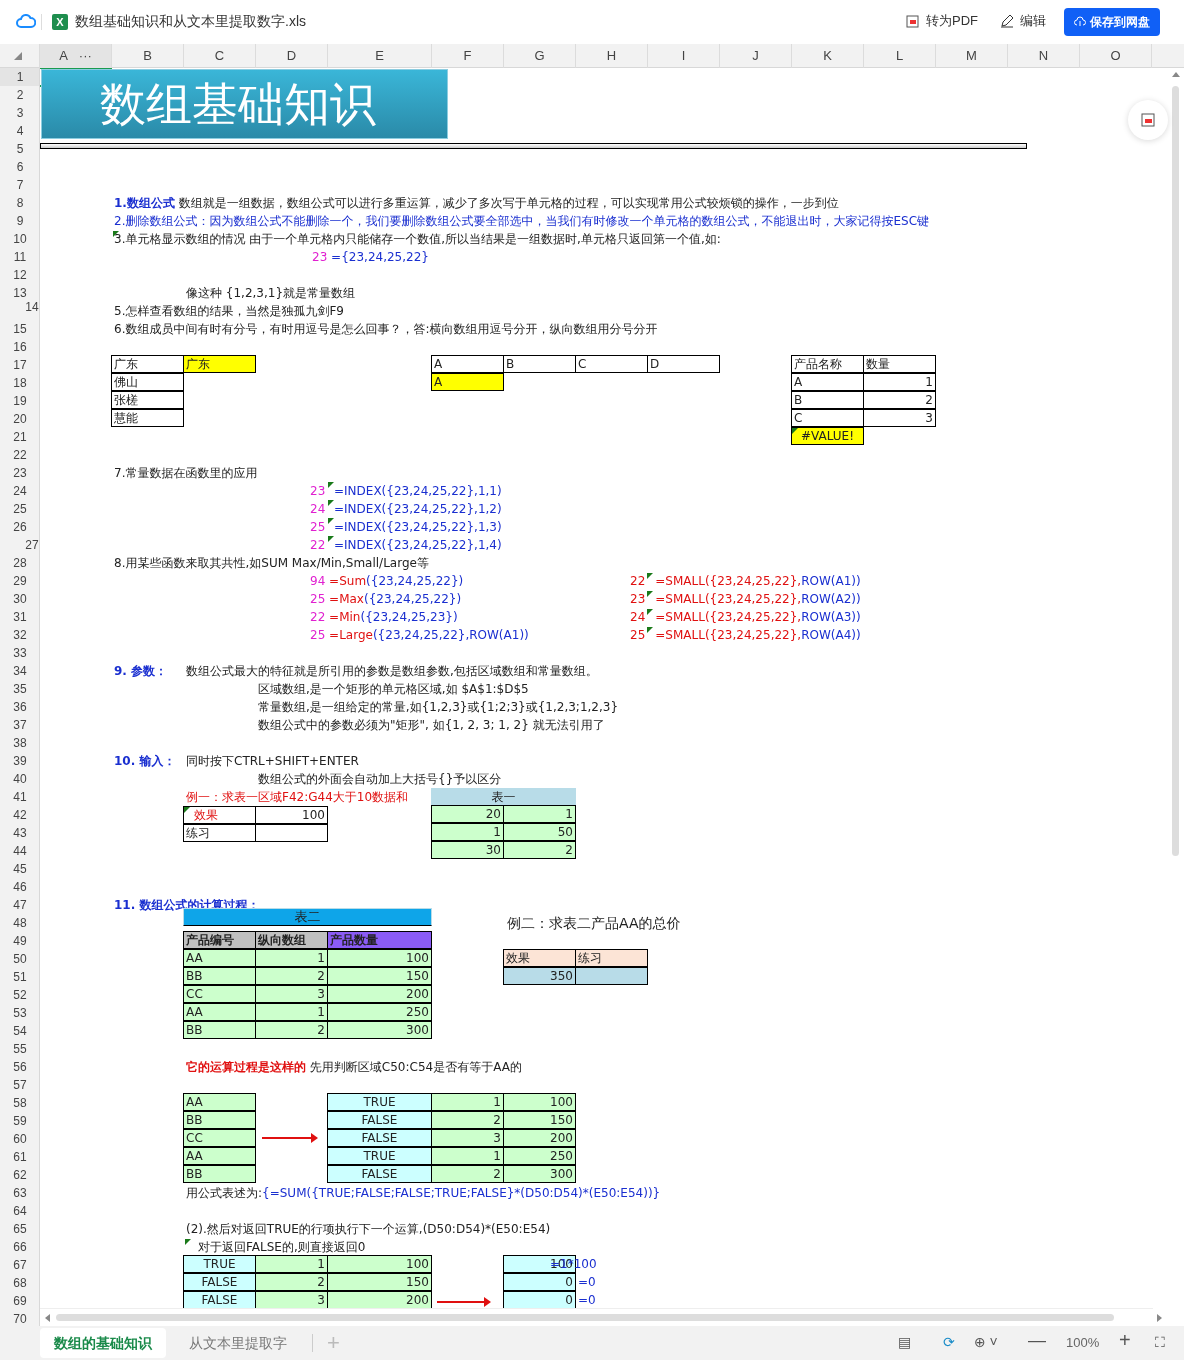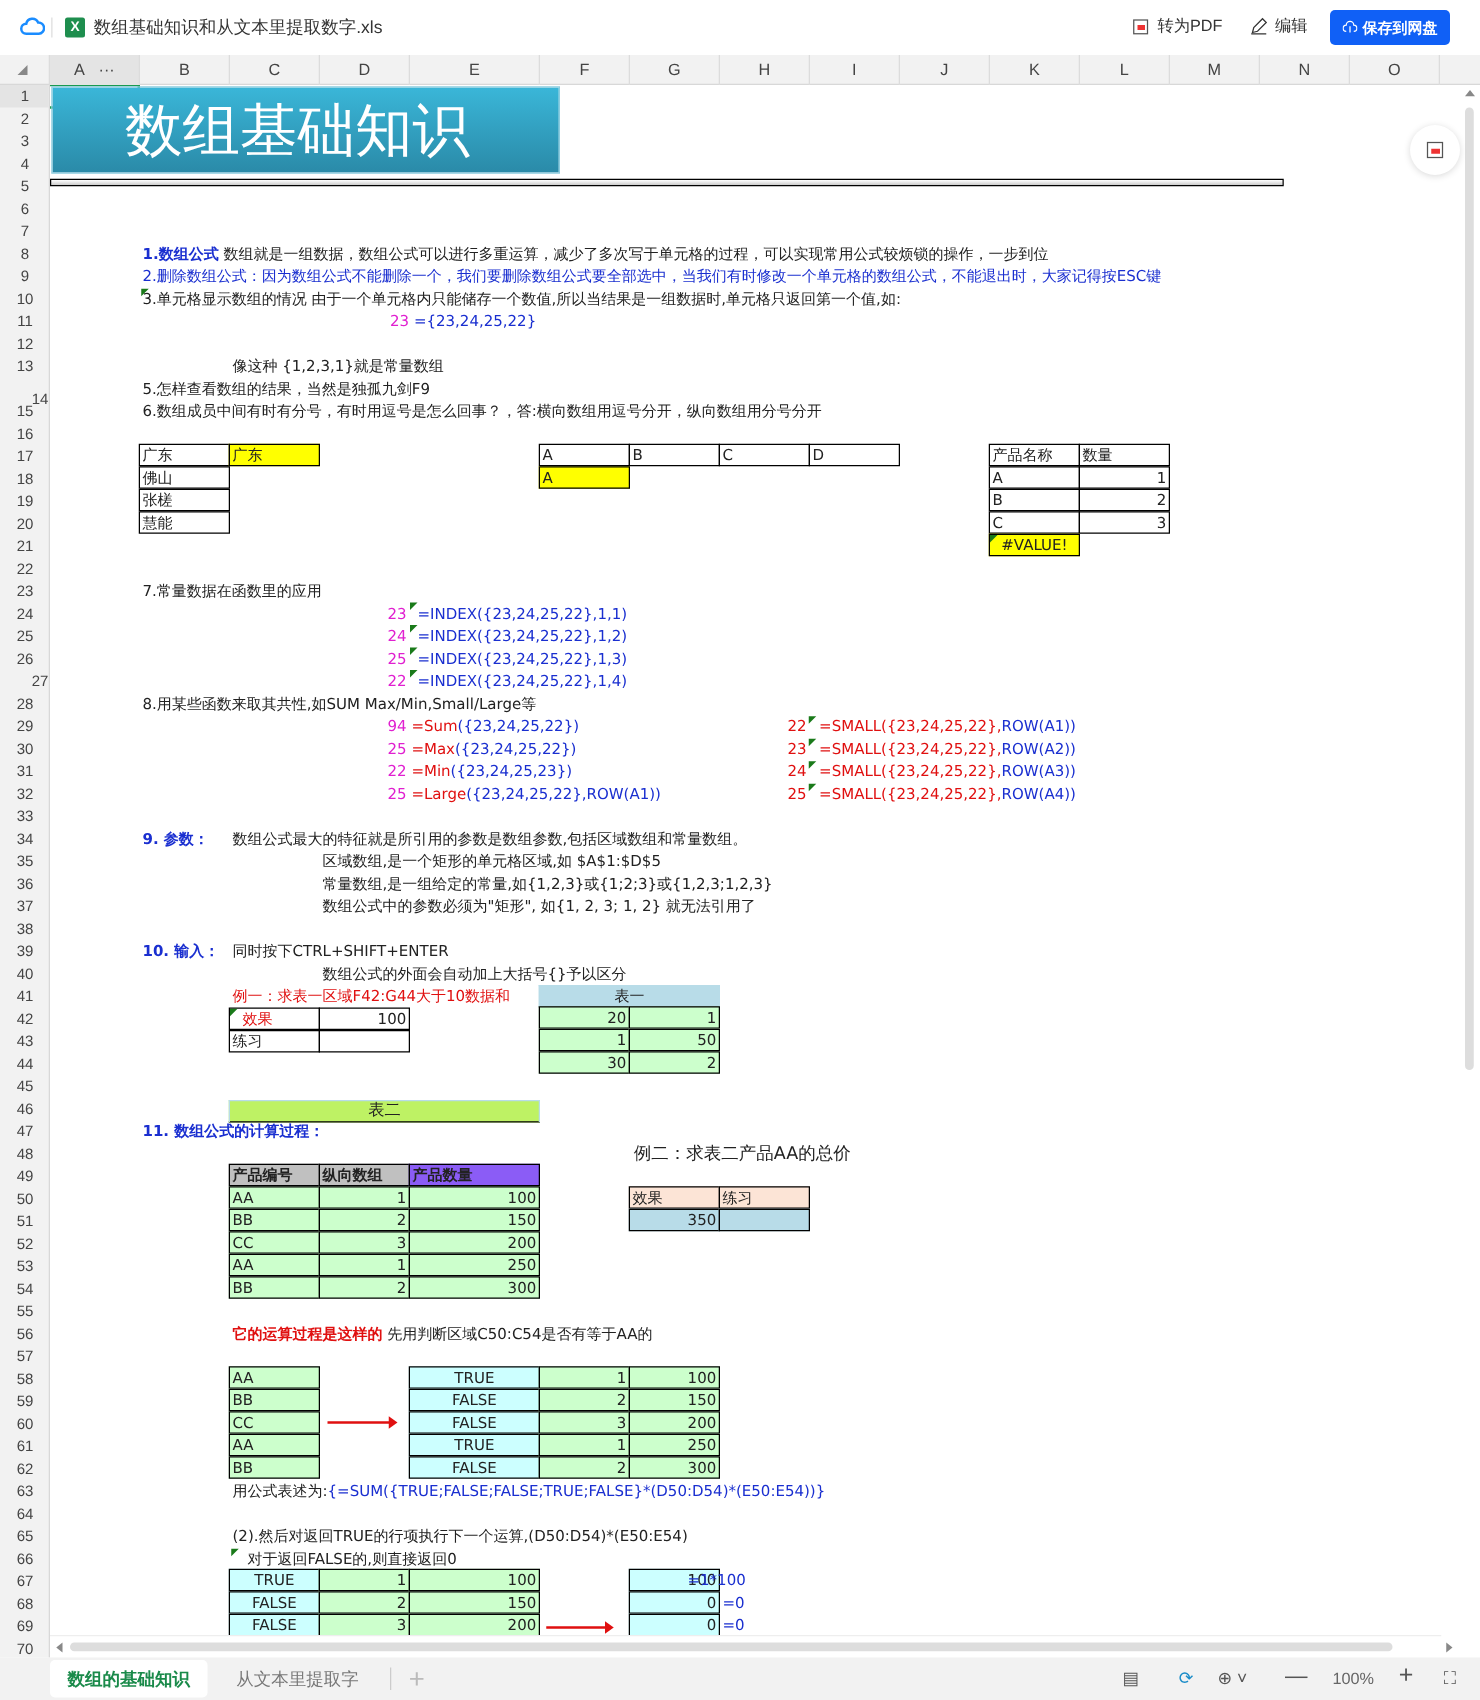--- a/index.html
+++ b/index.html
@@ -95,21 +95,21 @@
     <div class="rh" style="top: 54px;">4</div>
     <div class="rh" style="top: 72px;">5</div>
     <div class="rh" style="top: 90px;">6</div>
     <div class="rh" style="top: 108px;">7</div>
     <div class="rh" style="top: 126px;">8</div>
     <div class="rh" style="top: 144px;">9</div>
     <div class="rh" style="top: 162px;">10</div>
     <div class="rh" style="top: 180px;">11</div>
     <div class="rh" style="top: 198px;">12</div>
     <div class="rh" style="top: 216px;">13</div>
-    <div class="rh" style="top: 242px; padding-left: 24px;">14</div>
+    <div class="rh" style="top: 230px; padding-left: 24px;">14</div>
     <div class="rh" style="top: 252px;">15</div>
     <div class="rh" style="top: 270px;">16</div>
     <div class="rh" style="top: 288px;">17</div>
     <div class="rh" style="top: 306px;">18</div>
     <div class="rh" style="top: 324px;">19</div>
     <div class="rh" style="top: 342px;">20</div>
     <div class="rh" style="top: 360px;">21</div>
     <div class="rh" style="top: 378px;">22</div>
     <div class="rh" style="top: 396px;">23</div>
     <div class="rh" style="top: 414px;">24</div>
@@ -258,21 +258,21 @@
     <div class="c r" style="left:391px;top:737px;width:73px;background:#ccffcc">20</div>
     <div class="c r" style="left:463px;top:737px;width:73px;background:#ccffcc">1</div>
     <div class="c r" style="left:391px;top:755px;width:73px;background:#ccffcc">1</div>
     <div class="c r" style="left:463px;top:755px;width:73px;background:#ccffcc">50</div>
     <div class="c r" style="left:391px;top:773px;width:73px;background:#ccffcc">30</div>
     <div class="c r" style="left:463px;top:773px;width:73px;background:#ccffcc">2</div>
   </div>
 
   <div class="t blue" style="left:74px;top:828px;font-weight:bold">11. 数组公式的计算过程：</div>
   <div>
-    <div class="c ctr" style="left:143px;top:812px;width:249px;background:#bef264;border-color:#b8dce8;border-bottom-color:#000;font-size:13px">表二</div>
+    <div class="c ctr" style="left:143px;top:840px;width:249px;background:#0ea5e9;border-color:#b8dce8;border-bottom-color:#000;font-size:13px">表二</div>
     <div class="c" style="left:143px;top:863px;width:73px;background:#c0c0c0;font-weight:bold">产品编号</div>
     <div class="c" style="left:215px;top:863px;width:73px;background:#c0c0c0;font-weight:bold">纵向数组</div>
     <div class="c" style="left:287px;top:863px;width:105px;background:#8b5cf6;font-weight:bold">产品数量</div>
     <div id="t2rows">
         <div class="c " style="left: 143px; top: 881px; width: 73px; background: rgb(204, 255, 204);">AA</div>
         <div class="c r" style="left: 215px; top: 881px; width: 73px; background: rgb(204, 255, 204);">1</div>
         <div class="c r" style="left: 287px; top: 881px; width: 105px; background: rgb(204, 255, 204);">100</div>
         <div class="c " style="left: 143px; top: 899px; width: 73px; background: rgb(204, 255, 204);">BB</div>
         <div class="c r" style="left: 215px; top: 899px; width: 73px; background: rgb(204, 255, 204);">2</div>
         <div class="c r" style="left: 287px; top: 899px; width: 105px; background: rgb(204, 255, 204);">150</div>

